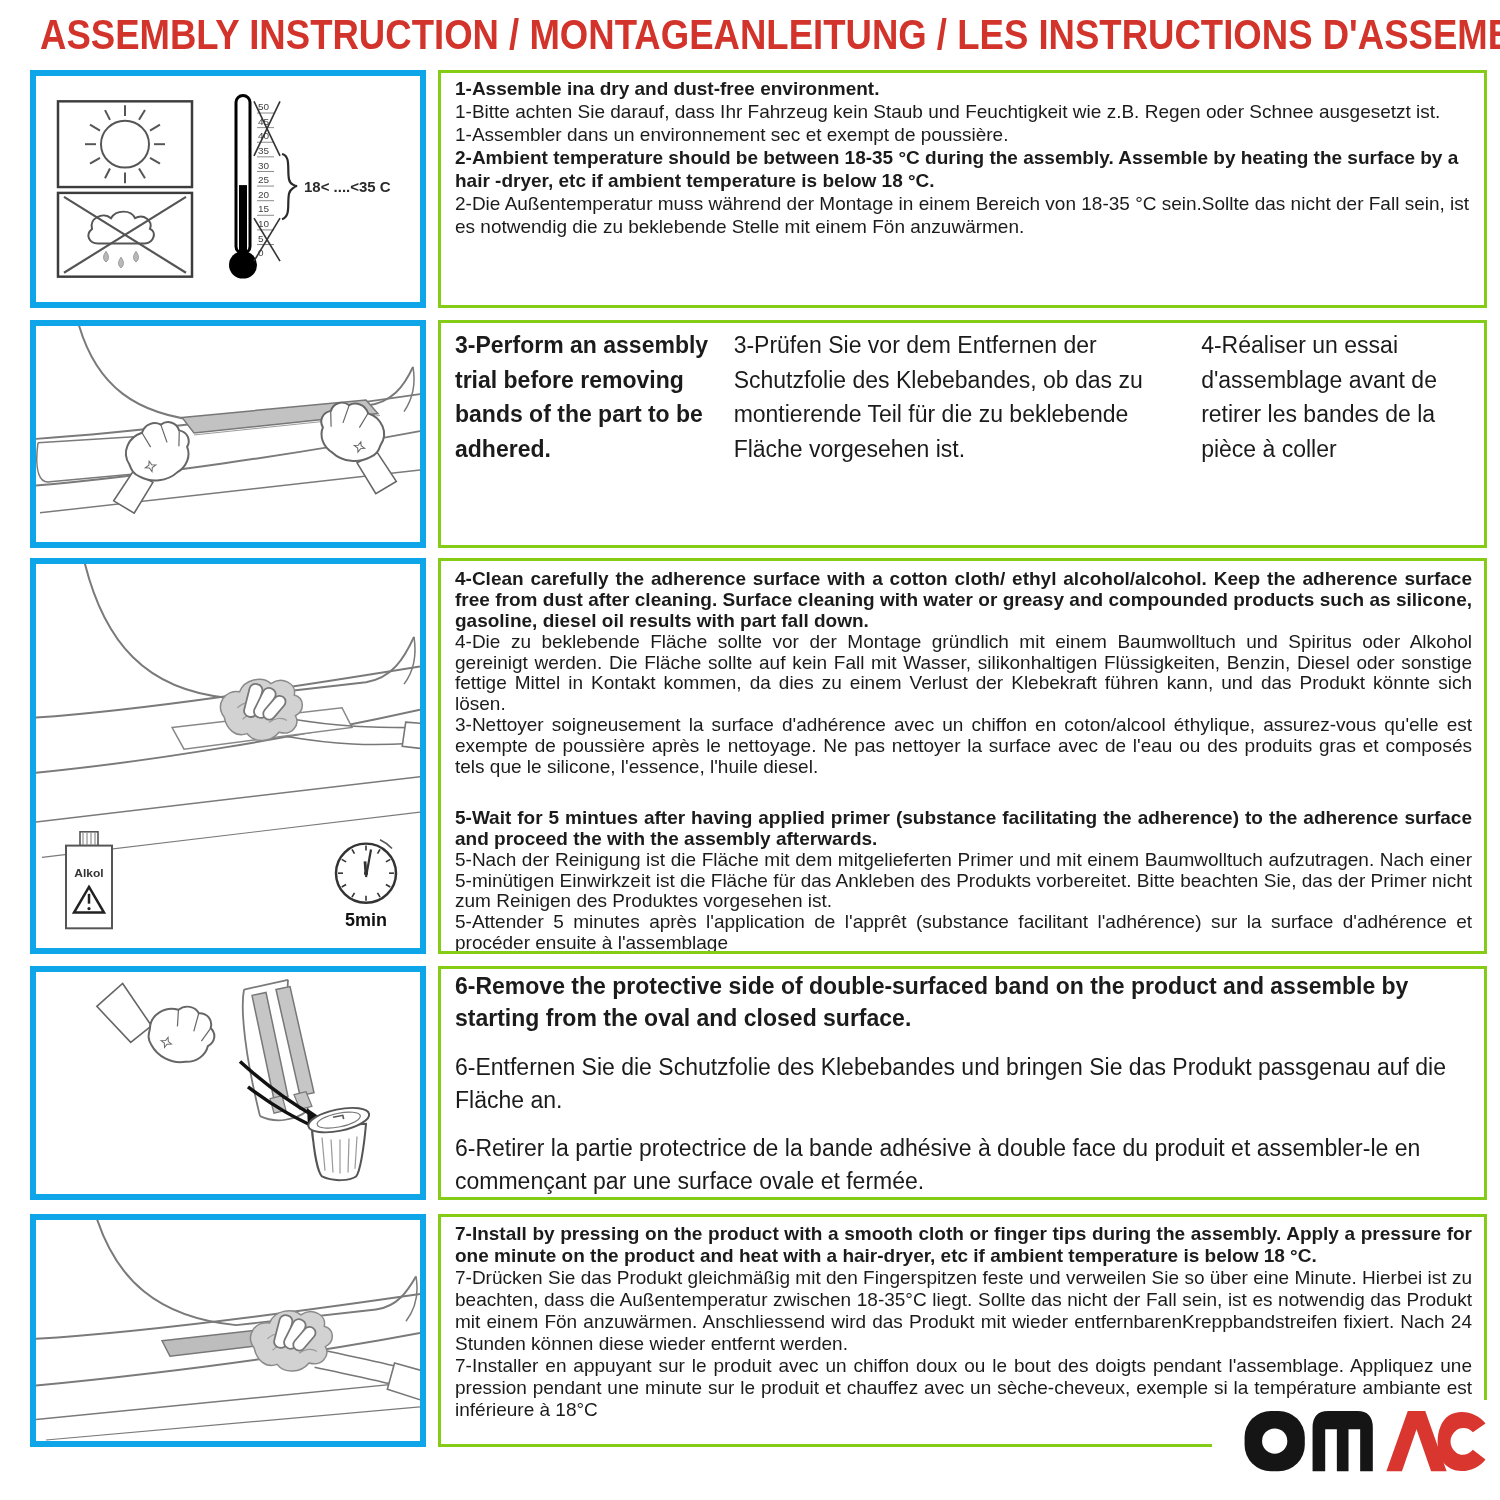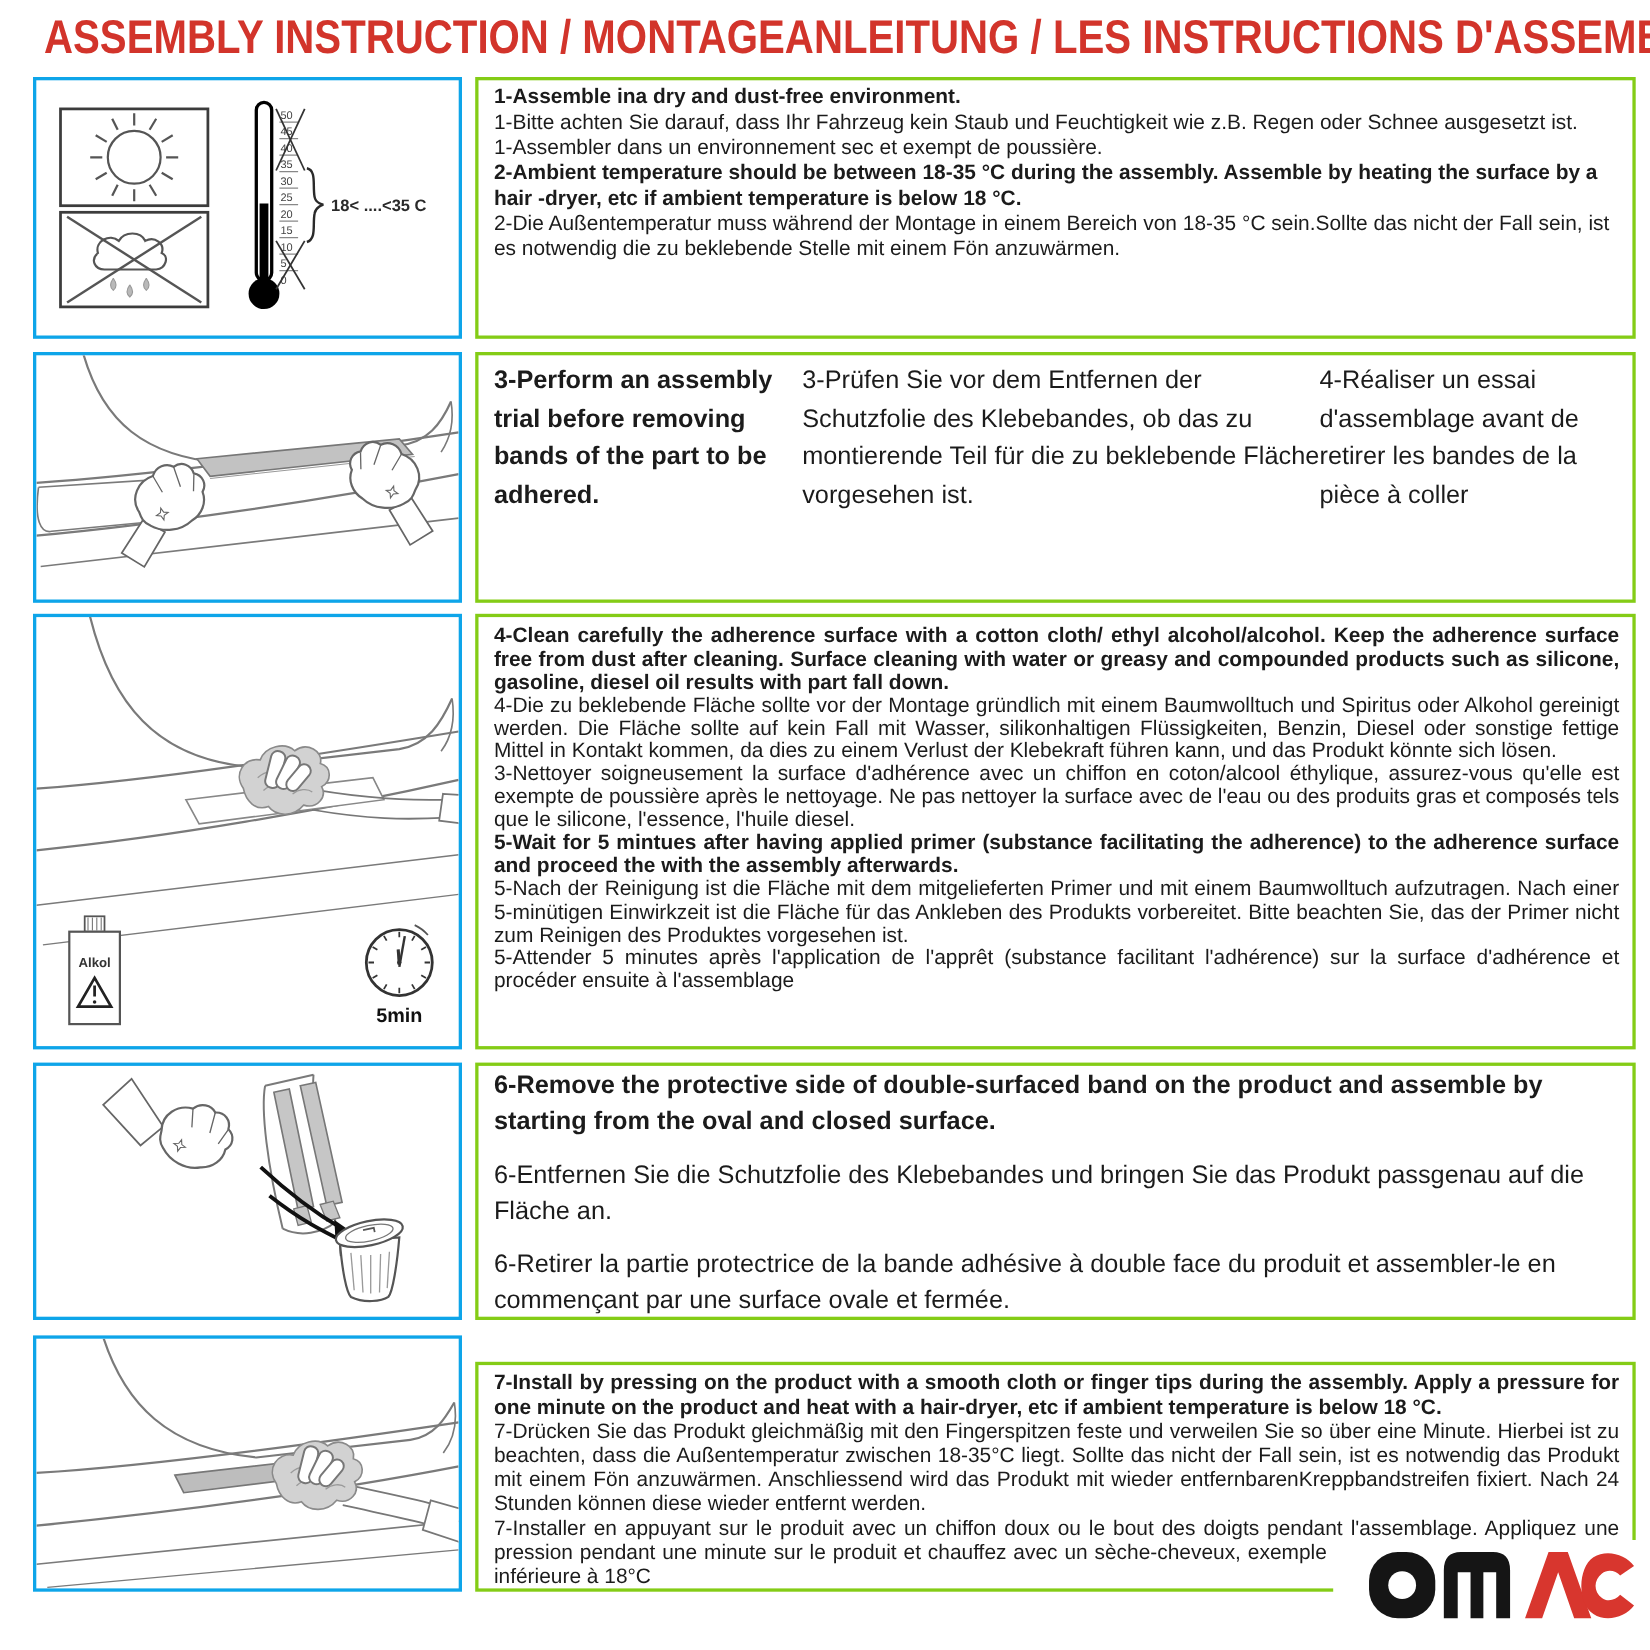--- a/index.html
+++ b/index.html
@@ -7,34 +7,34 @@
        font-family:"Liberation Sans",sans-serif;color:#1b1b1b;}
   .page{position:absolute;inset:0;background:#fff;}
   .title{position:absolute;top:10px;left:40px;margin:0;font-size:43px;font-weight:700;
          color:#d2342b;white-space:nowrap;transform:scaleX(.85);transform-origin:left center;}
   .row{position:absolute;left:30px;width:1457px;display:flex;gap:12px;box-sizing:border-box;}
   .row1{top:70px;height:238px}
   .row2{top:320px;height:228px}
   .row3{top:558px;height:396px}
   .row4{top:966px;height:234px}
   .row5{top:1214px;height:233px}
-  .fig{flex:0 0 384px;border:3px solid #0ea5e9;background:#fff;overflow:hidden;}
+  .fig{flex:0 0 384px;border:6px solid #0ea5e9;background:#fff;overflow:hidden;}
   .fig svg{display:block;width:100%;height:100%;}
   .fig text{font-family:"Liberation Sans",sans-serif;}
   .txt{flex:1;border:3px solid #84cc16;background:#fff;box-sizing:border-box;
        padding:5px 12px 4px 14px;overflow:hidden;}
   .txt p{margin:0;}
   .b{font-weight:700;}
   .gap{margin-top:22px;}
   .s1{font-size:19px;line-height:1.21;}
   .s2{font-size:23px;line-height:1.5;display:flex;flex-direction:row;justify-content:center;}
   .s3{font-size:19px;line-height:1.1;padding-top:8px;text-align:justify;}
-  .s3 .gap{margin-top:0;}
+  .s3 .gap{margin-top:30px;}
   .s4{font-size:23px;line-height:1.42;display:flex;flex-direction:column;justify-content:center;gap:16px;}
-  .s5{font-size:19px;line-height:1.16;padding-top:6px;text-align:justify;margin-top:24px;}
+  .s5{font-size:19px;line-height:1.16;padding-top:6px;text-align:justify;}
   .logo{position:absolute;left:1212px;top:1400px;width:288px;height:84px;background:#fff;
         display:flex;align-items:center;justify-content:flex-end;padding-right:10px;box-sizing:border-box;}
 </style>
 </head>
 <body>
 
 <div class="page">
 
   <h1 class="title">ASSEMBLY INSTRUCTION / MONTAGEANLEITUNG / LES INSTRUCTIONS D'ASSEMBLAGE</h1>
 

